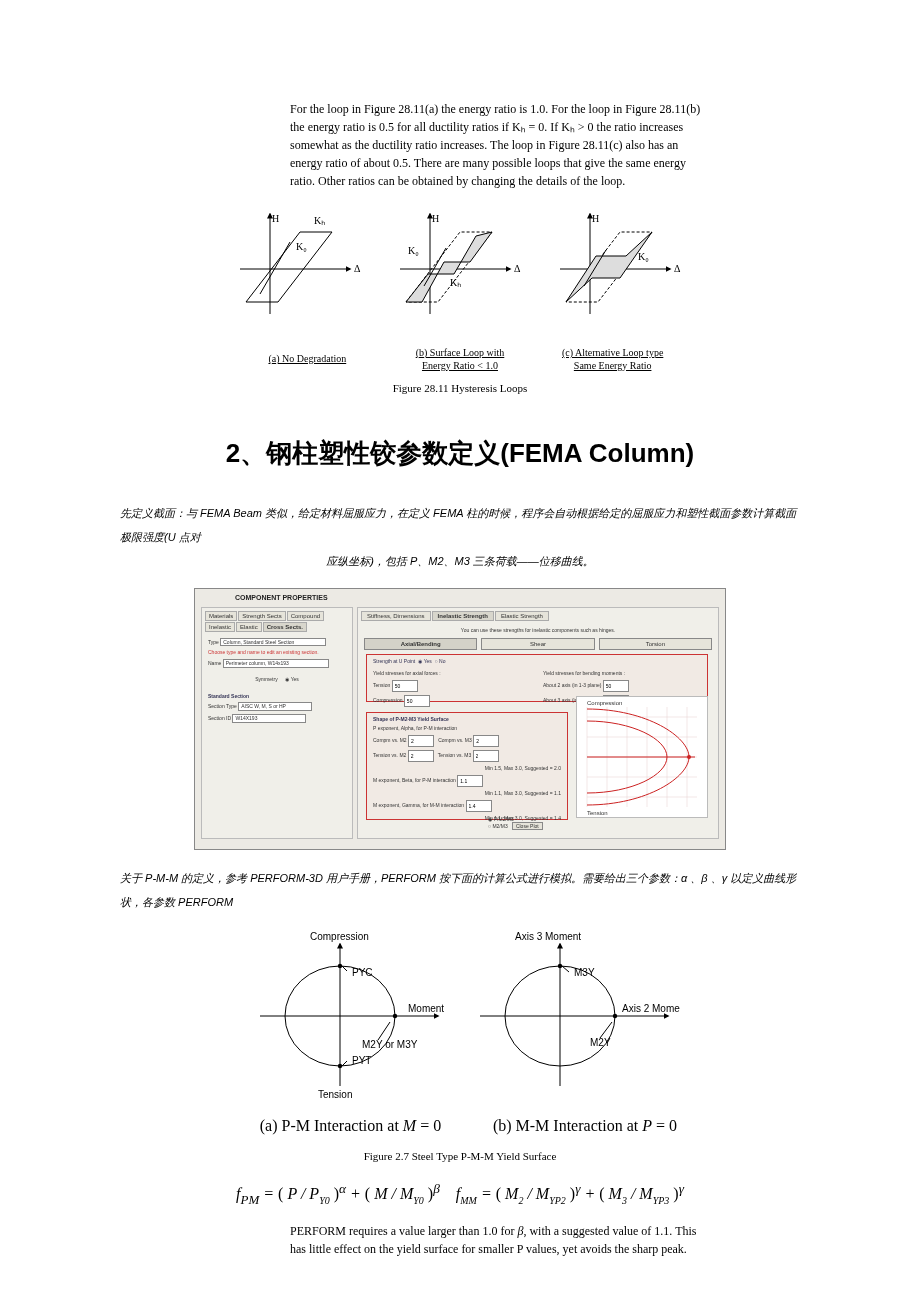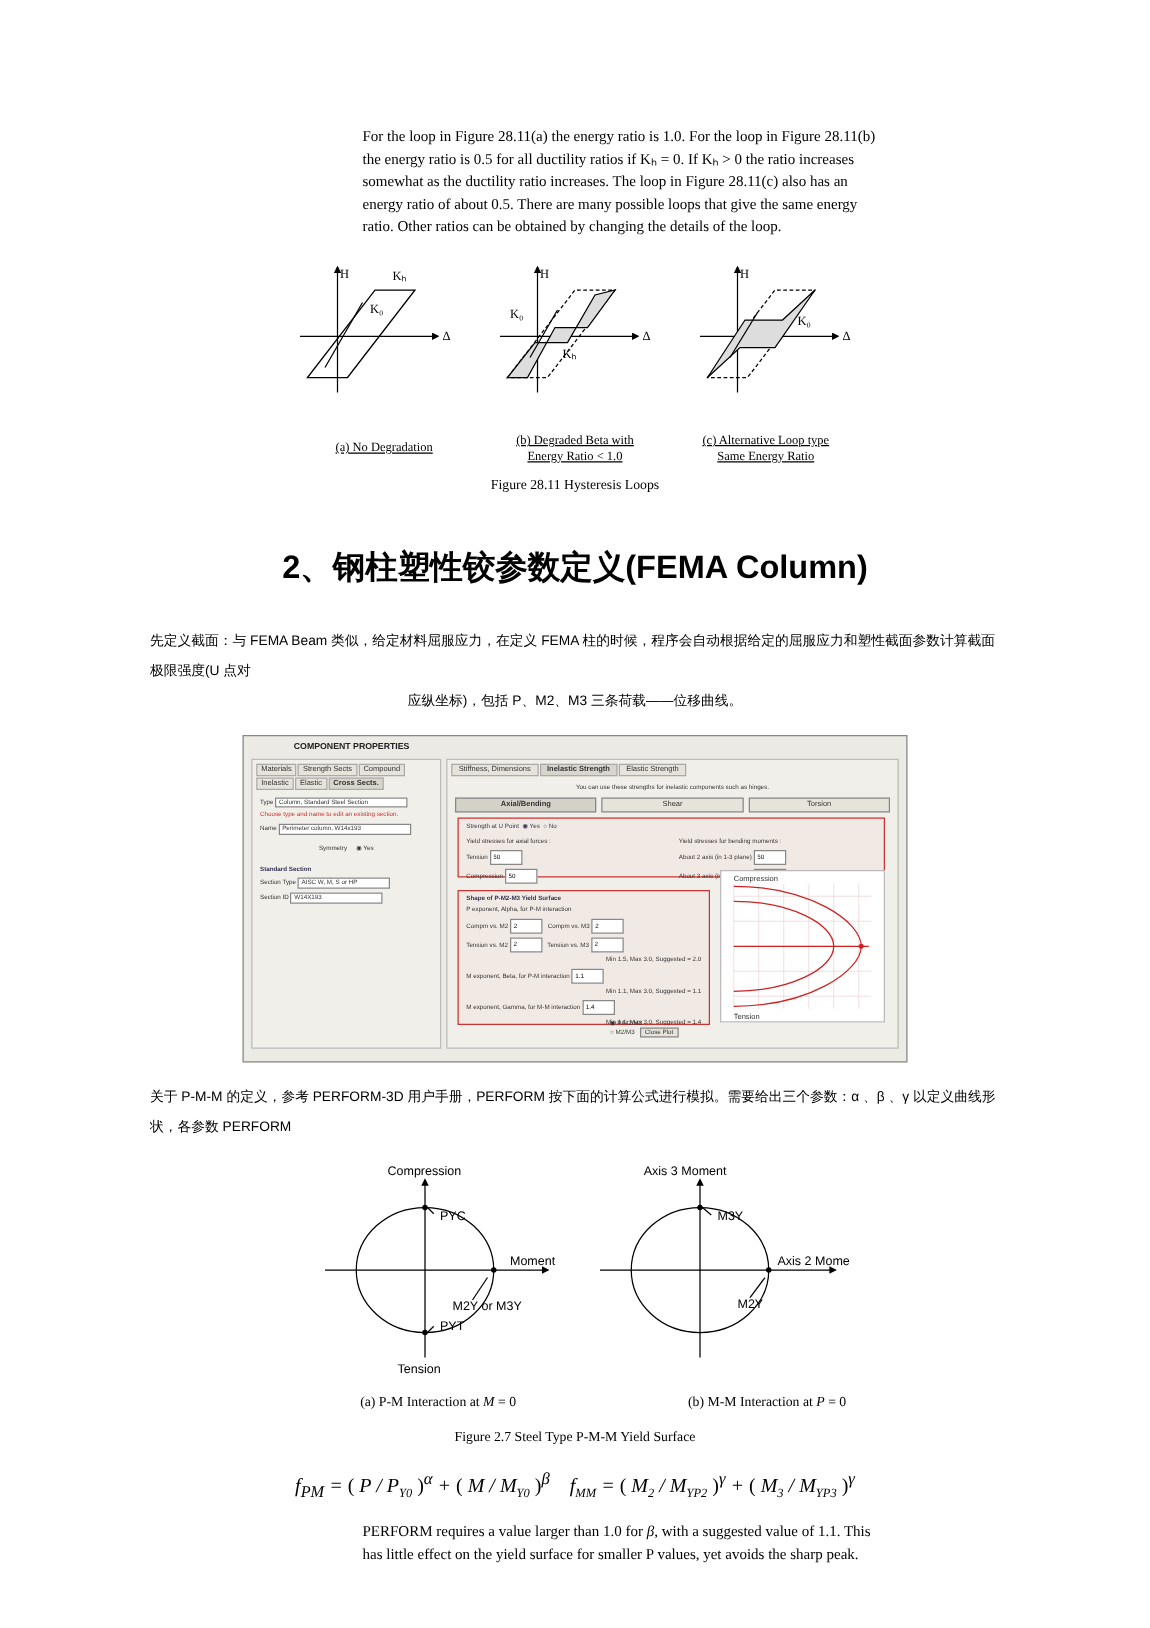--- a/index.html
+++ b/index.html
@@ -40,20 +40,21 @@
     font-weight: bold;
     text-align: center;
     margin: 40px 0 30px 0;
   }
   .body-zh {
     font-size: 11px;
     line-height: 2.2;
     text-align: center;
     margin: 14px 0;
     font-family: "SimSun", "Arial", serif;
+    font-style: italic;
   }
   .screenshot-placeholder {
     width: 530px;
     height: 260px;
     margin: 10px auto 16px auto;
     border: 1px solid #888;
     background: #eceae4;
     position: relative;
     font-family: Arial, sans-serif;
     font-size: 6px;
@@ -142,21 +143,21 @@
           <line x1="-6" y1="72" x2="16" y2="36" stroke="#000"></line>
           <text x="48" y="46">K₀</text>
         </g>
       </g>
     </svg>
     <table style="width:460px;margin:0 auto;table-layout:fixed;text-decoration:underline;">
       <tbody>
           <tr class="sub-caption">
         <td style="text-align:center;width:33%"><span>(a) No Degradation</span></td>
         <td style="text-align:center;width:33%">
-          <span>(b) Degraded Beta with</span><br>
+          <span>(b) Surface Loop with</span><br>
           <span>Energy Ratio &lt; 1.0</span>
         </td>
         <td style="text-align:center;width:33%">
           <span>(c) Alternative Loop type</span><br>
           <span>Same Energy Ratio</span>
         </td>
       </tr>
     </tbody>
       </table>
     <div class="fig-caption">Figure 28.11  Hysteresis Loops</div>
@@ -350,21 +351,21 @@
           <circle cx="55" cy="0" r="2.2" fill="#000"></circle>
           <text x="-45" y="-76">Axis 3 Moment</text>
           <text x="14" y="-40">M3Y</text>
           <line x1="9" y1="-44" x2="2" y2="-50" stroke="#000"></line>
           <text x="62" y="-4">Axis 2 Moment</text>
           <text x="30" y="30">M2Y</text>
           <line x1="40" y1="22" x2="52" y2="6" stroke="#000"></line>
         </g>
       </g>
     </svg>
-    <table style="width:440px;margin:4px auto 0 auto;table-layout:fixed;font-size:11px;">
+    <table style="width:440px;margin:4px auto 0 auto;table-layout:fixed;font-size:16px;">
       <tbody>
           <tr>
         <td style="text-align:center;width:50%;">
           <span>(a) P-M Interaction at <i>M</i> = 0</span>
         </td>
         <td style="text-align:right;width:50%;">
           <span>(b) M-M Interaction at <i>P</i> = 0</span>
         </td>
       </tr>
     </tbody>

